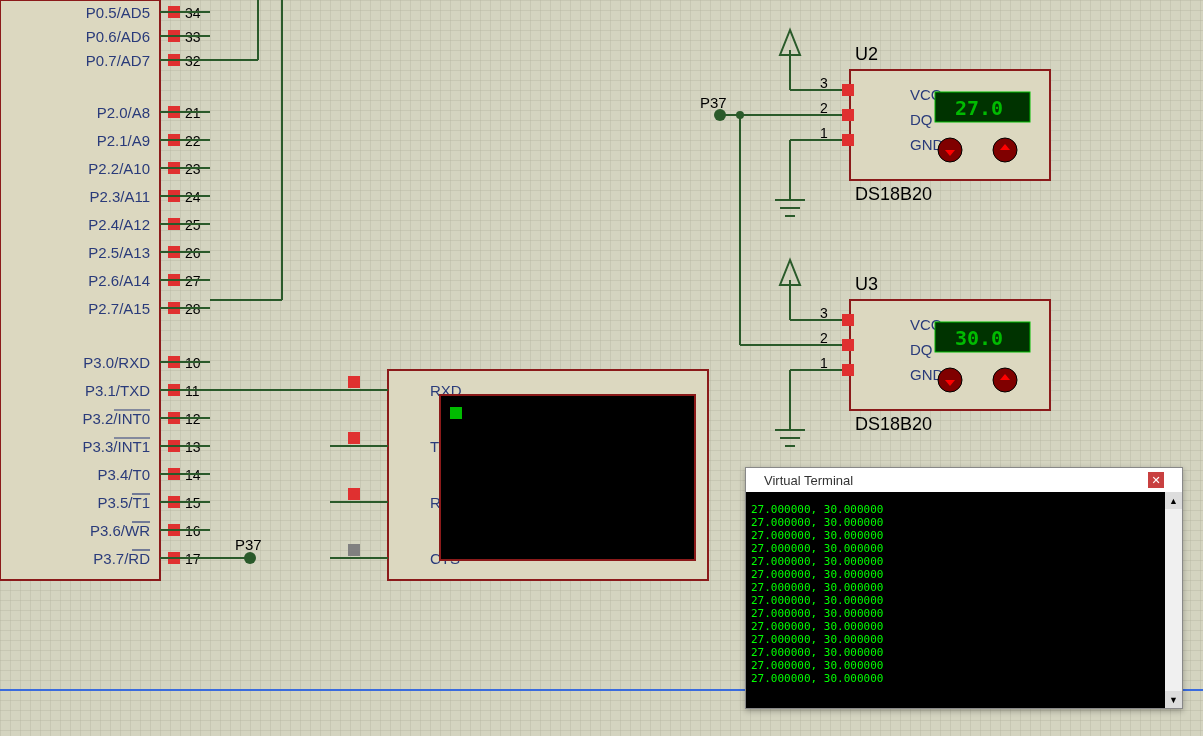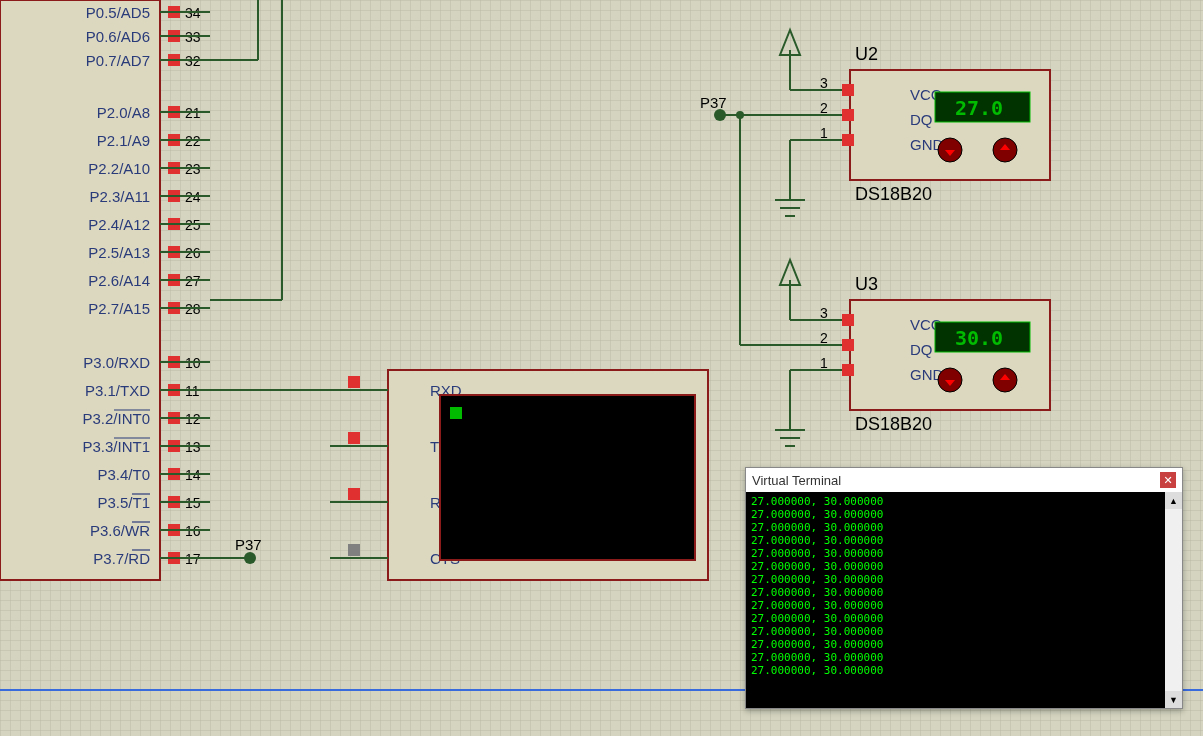--- a/index.html
+++ b/index.html
@@ -227,29 +227,29 @@
   <line class="wire" x1="740" y1="345" x2="790" y2="345"></line>
 </g>
 
 <line x1="0" y1="690" x2="1203" y2="690" stroke="#3a6bdd" stroke-width="2"></line>
 
 </svg>
 
 <div style="position:absolute; left:745px; top:467px; width:438px; height:242px;
             background:#000; border:1px solid #888; box-shadow:0 2px 6px rgba(0,0,0,0.3);">
   <div style="background:#fff; height:24px; display:flex; align-items:center;
-              padding:0 6px; font-size:13px; color:#333; justify-content:space-between;gap:32px;">
+              padding:0 18px; font-size:13px; color:#333; justify-content:space-between;gap:32px;">
     <span>Virtual Terminal</span>
     <span style="background:#c84040; color:#fff; width:16px; height:16px;
                  display:inline-flex; align-items:center; justify-content:center;
                  font-size:11px;">✕</span>
   </div>
   <div style="display:flex; height:calc(100% - 24px);">
     <div id="termbody" style="flex:1; padding:3px 5px; overflow:hidden; font-family:monospace;
-                font-size:11px; line-height:13px; color:#0f0; white-space:pre;">27.000000, 30.000000
+                font-size:11px; line-height:13px; color:#0f0; white-space:pre;margin-top:8px;">27.000000, 30.000000
 27.000000, 30.000000
 27.000000, 30.000000
 27.000000, 30.000000
 27.000000, 30.000000
 27.000000, 30.000000
 27.000000, 30.000000
 27.000000, 30.000000
 27.000000, 30.000000
 27.000000, 30.000000
 27.000000, 30.000000

